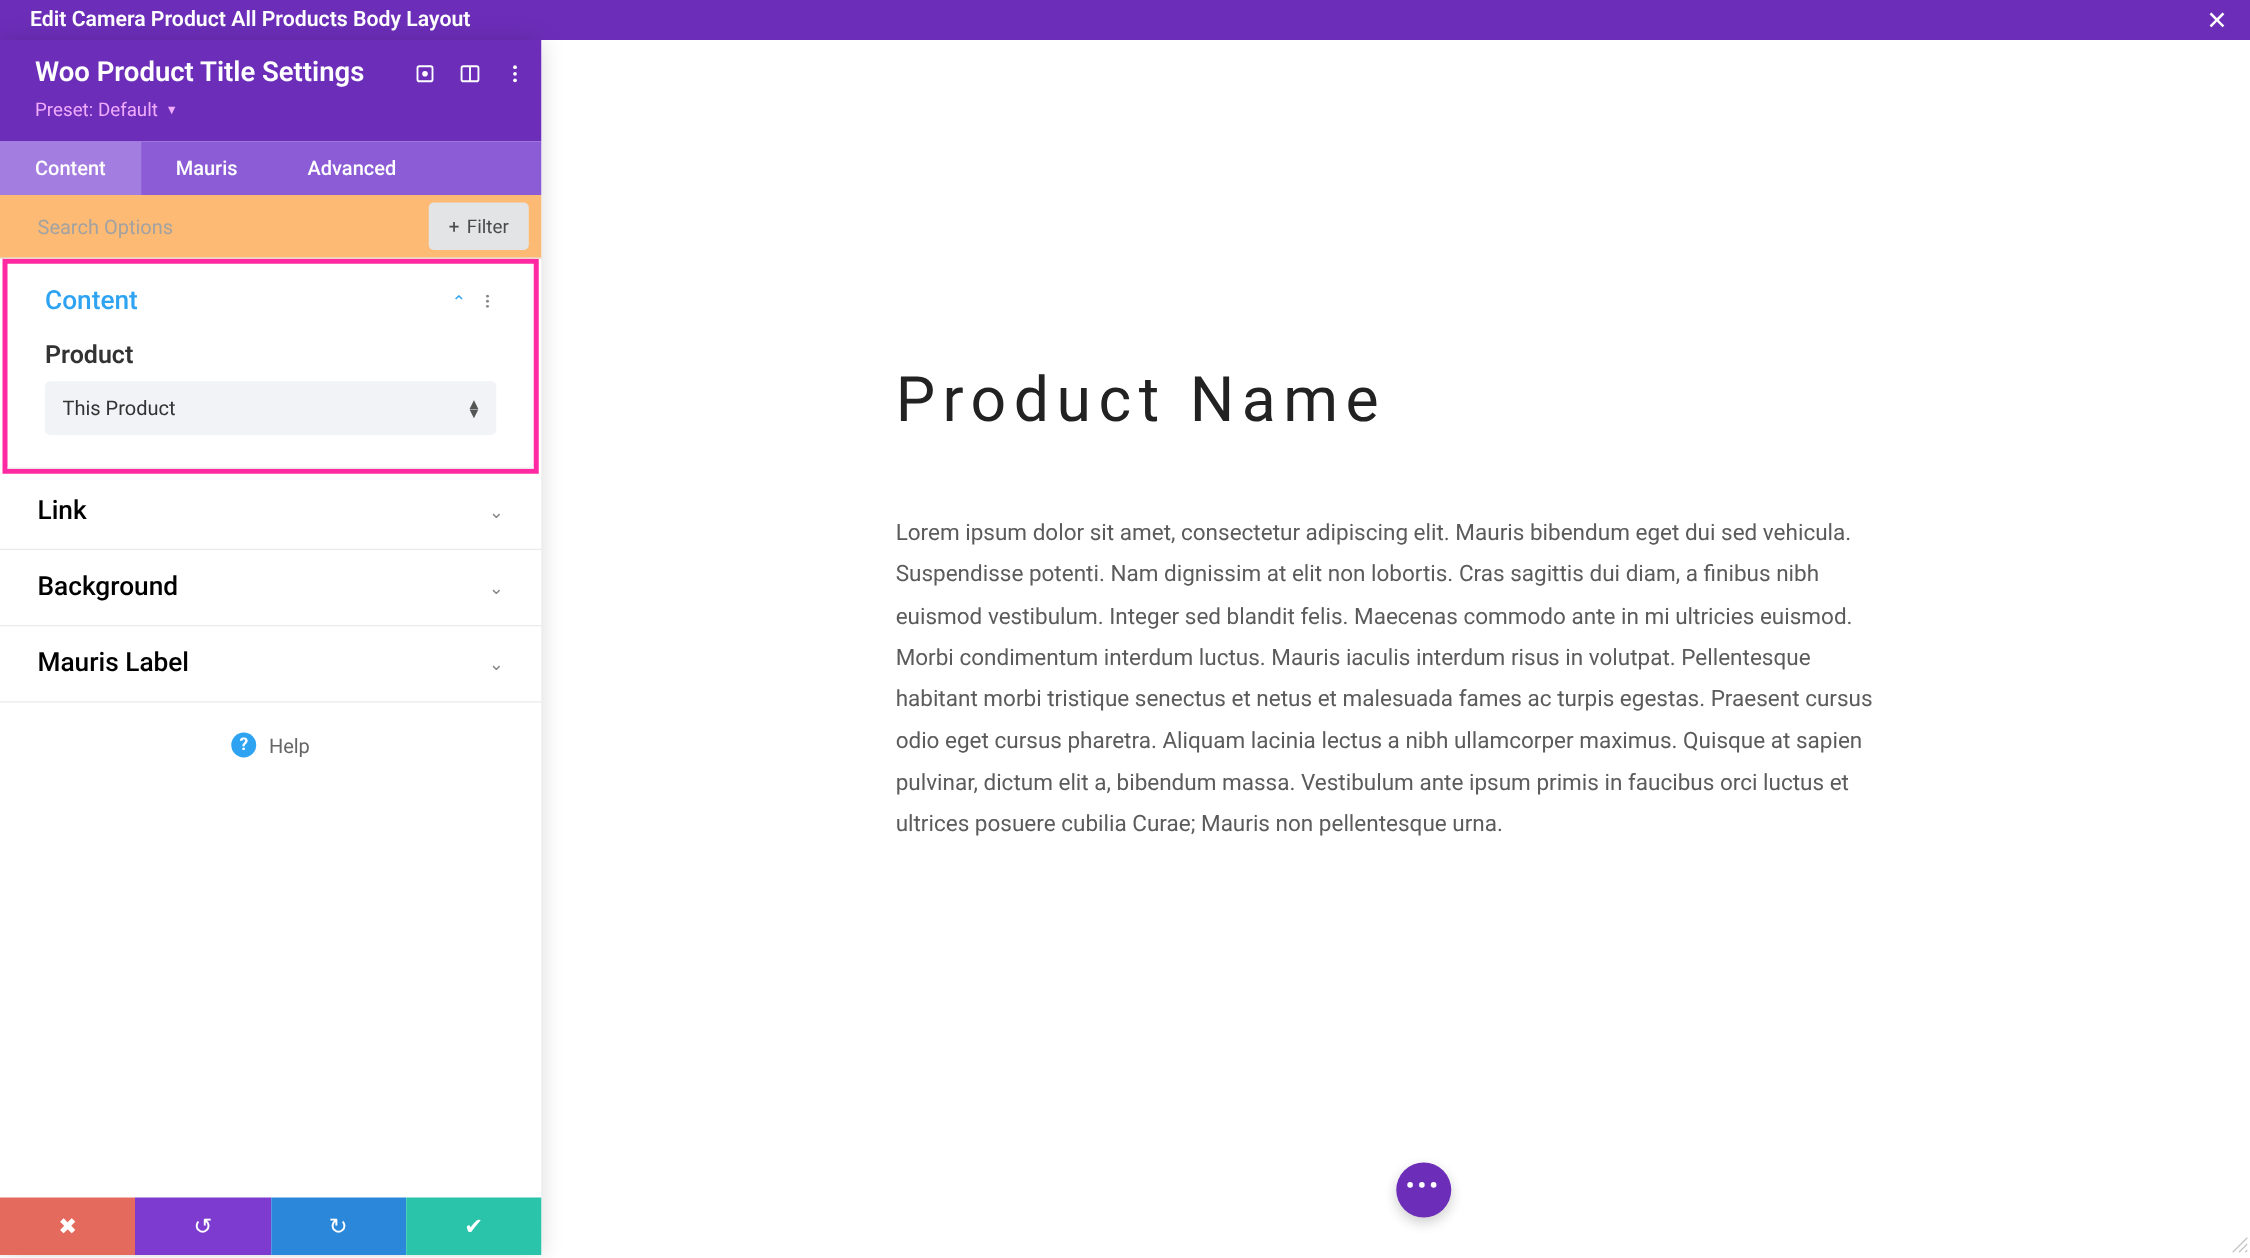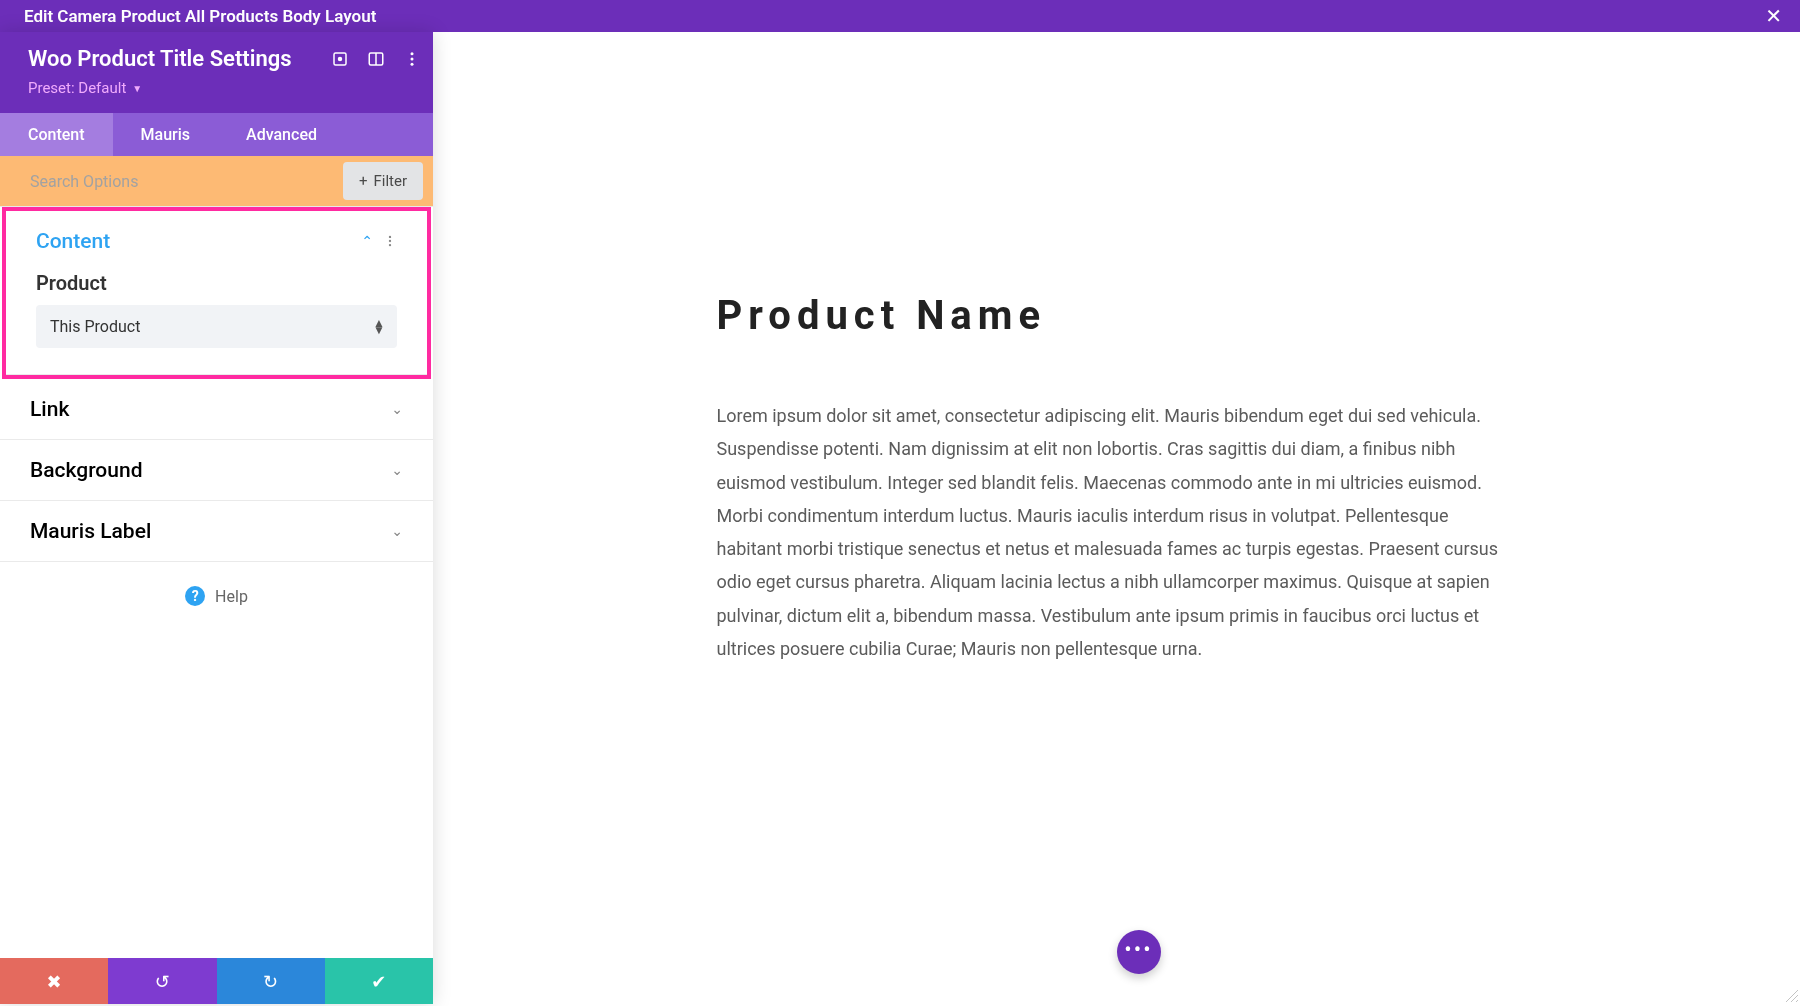--- a/index.html
+++ b/index.html
@@ -57,21 +57,21 @@
 
 .action-bar { display: flex; height: 46px; }
 .action-btn { flex: 1; display: flex; align-items: center; justify-content: center; color: #fff; font-size: 18px; cursor: pointer; }
 .btn-cancel { background: #e46a5e; }
 .btn-undo   { background: #7e3bd0; }
 .btn-redo   { background: #2b87da; }
 .btn-save   { background: #29c4a9; }
 
 
 .preview-inner { padding: 80px 80px 0 80px; max-width: 960px; margin: 0 auto; }
-.prod-name { font-size: 40px; font-weight: 700; letter-spacing: 6px; color: #222; margin: 180px 0 60px 0; }
+.prod-name { font-size: 50px; font-weight: 400; letter-spacing: 6px; color: #222; margin: 180px 0 60px 0; }
 .prod-desc { font-size: 18px; line-height: 1.85; color: #5b5b5b; }
 
 
 .fab { position: absolute; bottom: 30px; left: 50%; width: 44px; height: 44px; border-radius: 50%; background: #6c2eb9; color: #fff; display: flex; align-items: center; justify-content: center; font-size: 22px; letter-spacing: 2px; cursor: pointer; box-shadow: 0 4px 10px rgba(0,0,0,0.2); }
 .fab span { margin-top: -6px; }
 
 
 .resize-handle { position: absolute; right: 2px; bottom: 2px; width: 14px; height: 14px; opacity: .5; }
 
 svg { display: block; }

